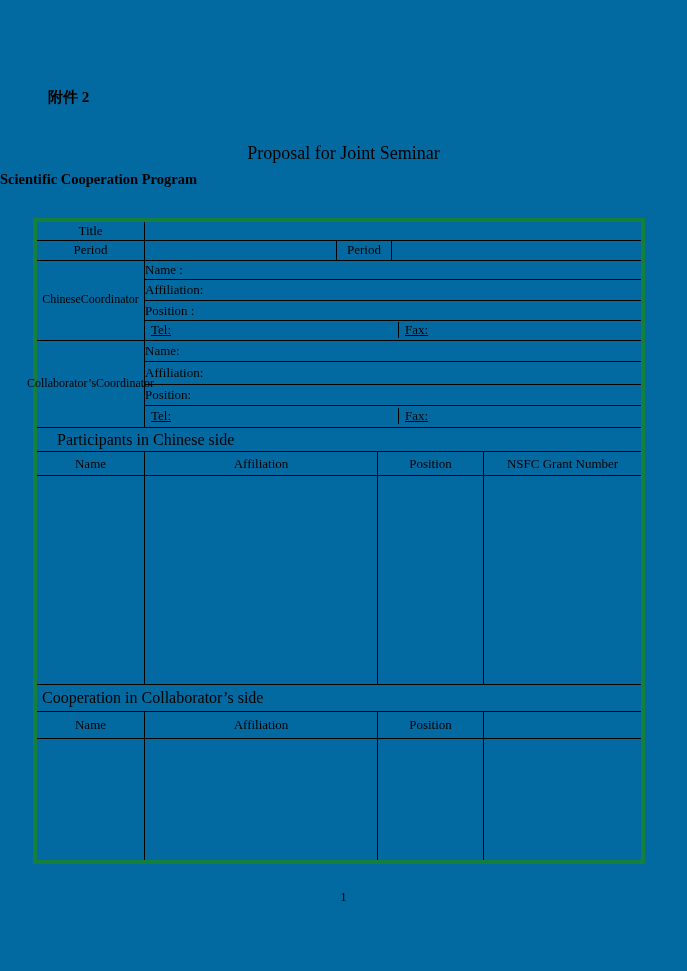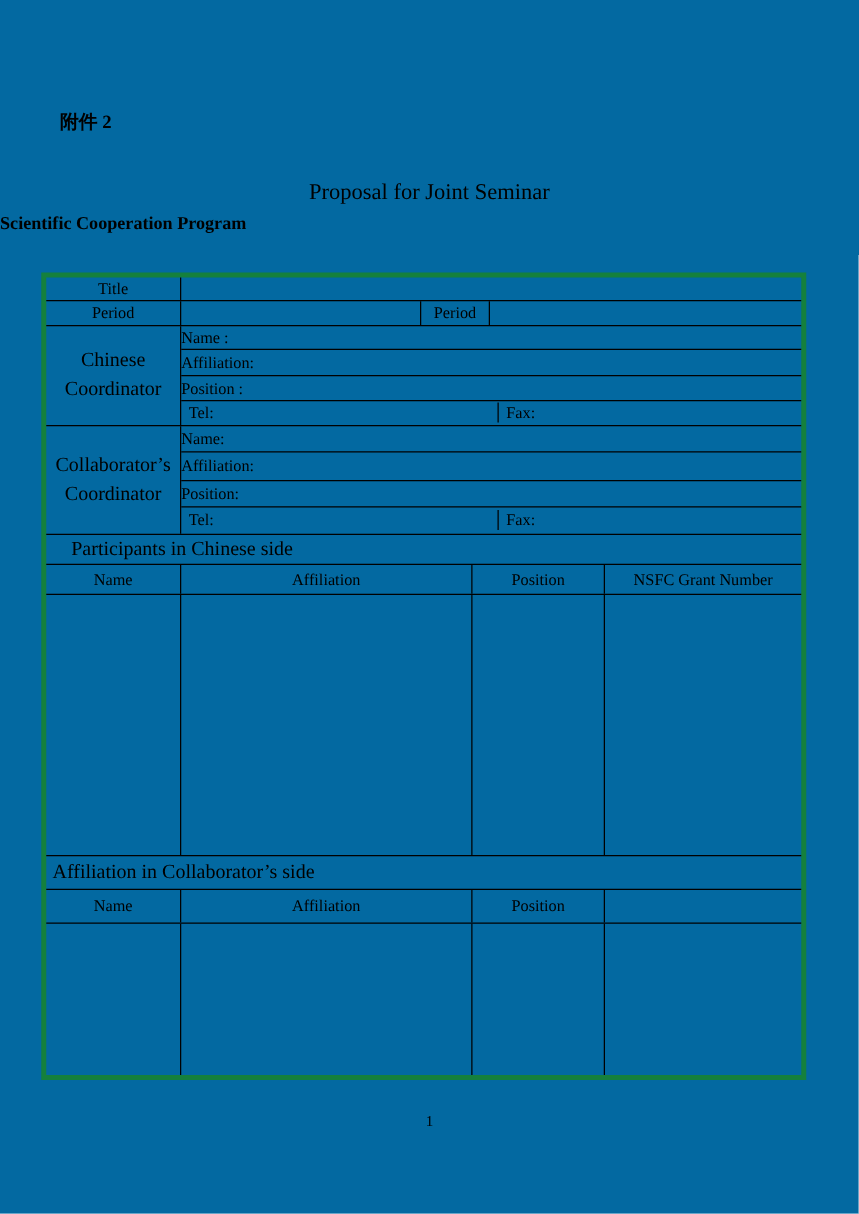--- a/index.html
+++ b/index.html
@@ -40,26 +40,26 @@
   .row:last-child { border-bottom:none; }
   .cell { display:flex; align-items:center; overflow:hidden; }
   .cell.br { border-right:1px solid #000; }
   .cell.center { justify-content:center; text-align:center; }
   .cell.pad { padding-left:6px; }
   .flex1 { flex:1; }
 
   .label-col { width:108px; }
   .coord-label {
     width:108px; border-right:1px solid #000;
-    display:flex; flex-direction:column; align-items:center; justify-content:center;
-    font-size:16px; line-height:1.45; text-align:center;
+    display:flex; flex-direction:row; align-items:center; justify-content:center;
+    font-size:12px; line-height:1.45; text-align:center;
   }
   .coord-fields { flex:1; display:flex; flex-direction:column; }
   .coord-fields .frow { display:flex; border-bottom:1px solid #000; align-items:center; }
-  .coord-fields .frow:last-child { border-bottom:none; }
+  .coord-fields .frow:last-child { border-bottom:none;text-decoration:underline; }
 
   .section-title {
     font-size:16px; padding-left:5px;
     display:flex; align-items:center;
   }
 
   .col-affiliation { width:233px; }
   .col-position { width:106px; }
   .tel-cell { width:254px; }
 </style>
@@ -147,21 +147,21 @@
       <div class="cell flex1 center">NSFC Grant Number</div>
     </div>
 
     <div class="row" style="height:211px;">
       <div class="cell br label-col"></div>
       <div class="cell br col-affiliation"></div>
       <div class="cell br col-position"></div>
       <div class="cell flex1"></div>
     </div>
 
-    <div class="row section-title" style="height:27px;">Affiliation in Collaborator’s side</div>
+    <div class="row section-title" style="height:27px;">Cooperation in Collaborator’s side</div>
 
     <div class="row" style="height:27px;">
       <div class="cell br center label-col">Name</div>
       <div class="cell br center col-affiliation">Affiliation</div>
       <div class="cell br center col-position">Position</div>
       <div class="cell flex1 center"></div>
     </div>
 
     <div class="row" style="height:122px;">
       <div class="cell br label-col"></div>

